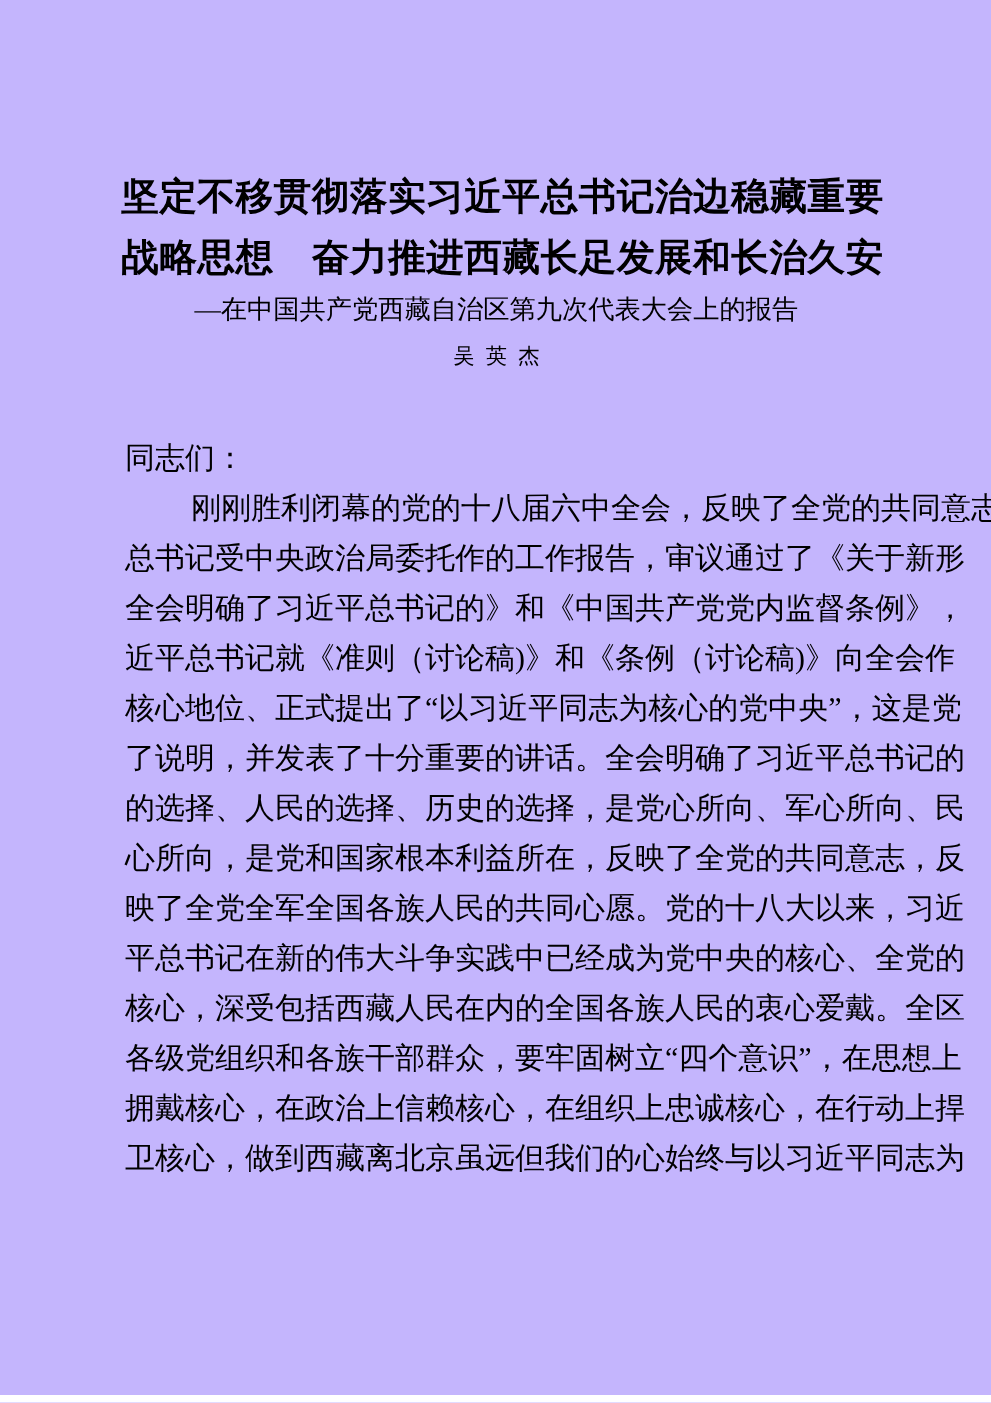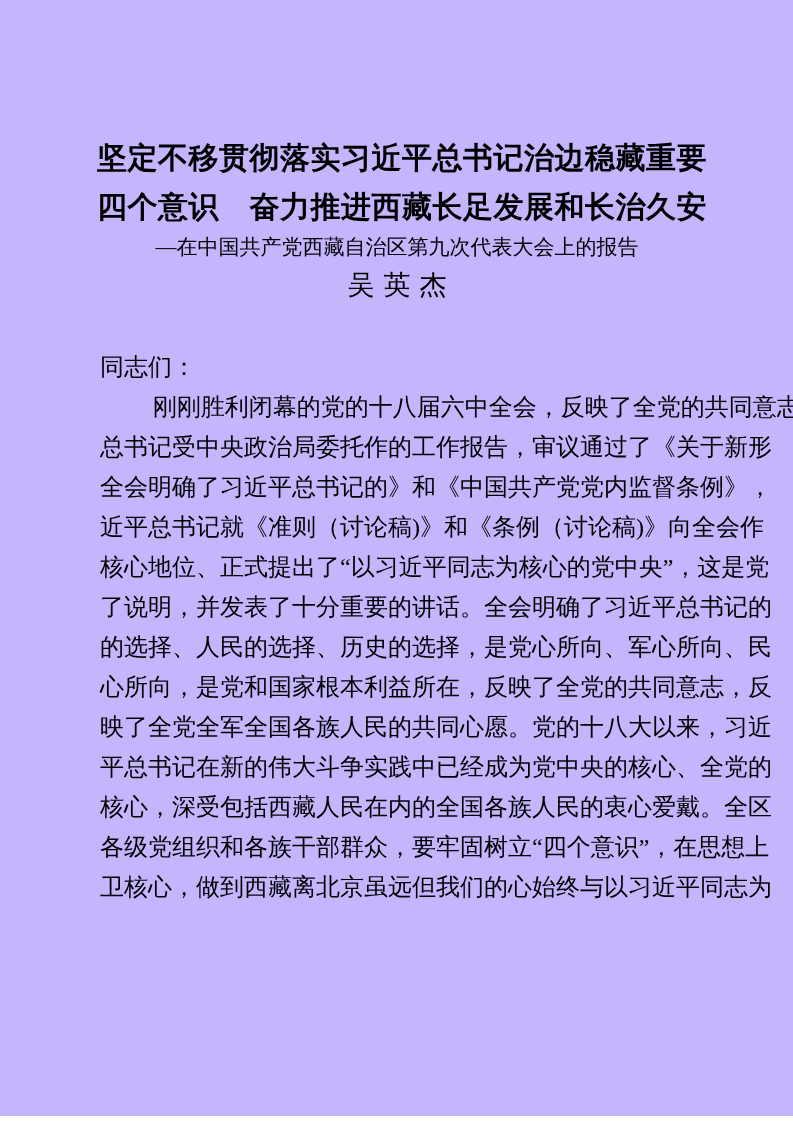--- a/index.html
+++ b/index.html
@@ -40,21 +40,21 @@
     font-size: 21px;
     line-height: 30px;
   }
   .doc-author {
     position: absolute;
     top: 270px;
     left: 97px;
     width: 600px;
     box-sizing: border-box;
     text-align: center;
-    font-size: 27px;
+    font-size: 17px;
     line-height: 30px;
     letter-spacing: 9px;
     padding-left: 9px;
   }
   .body-block {
     position: absolute;
     top: 347px;
     left: 100px;
     width: 596px;
     font-size: 24px;
@@ -72,21 +72,21 @@
     text-indent: 2.2em;
   }
 </style>
 </head>
 <body>
 
 <div class="page">
 
   <h1 class="doc-title">
     <span class="title-line">坚定不移贯彻落实习近平总书记治边稳藏重要</span>
-    <span class="title-line">四个意识　奋力推进西藏长足发展和长治久安</span>
+    <span class="title-line">战略思想　奋力推进西藏长足发展和长治久安</span>
   </h1>
 
   <div class="doc-subtitle">—在中国共产党西藏自治区第九次代表大会上的报告</div>
 
   <div class="doc-author">吴英杰</div>
 
   <div class="body-block">
     <div class="salutation">同志们：</div>
     <div class="paragraph">
         <div class="para-line first">刚刚胜利闭幕的党的十八届六中全会，反映了全党的共同意志</div>
@@ -94,17 +94,18 @@
         <div class="para-line">全会明确了习近平总书记的》和《中国共产党党内监督条例》，</div>
         <div class="para-line">近平总书记就《准则（讨论稿)》和《条例（讨论稿)》向全会作</div>
         <div class="para-line">核心地位、正式提出了“以习近平同志为核心的党中央”，这是党</div>
         <div class="para-line">了说明，并发表了十分重要的讲话。全会明确了习近平总书记的</div>
         <div class="para-line">的选择、人民的选择、历史的选择，是党心所向、军心所向、民</div>
         <div class="para-line">心所向，是党和国家根本利益所在，反映了全党的共同意志，反</div>
         <div class="para-line">映了全党全军全国各族人民的共同心愿。党的十八大以来，习近</div>
         <div class="para-line">平总书记在新的伟大斗争实践中已经成为党中央的核心、全党的</div>
         <div class="para-line">核心，深受包括西藏人民在内的全国各族人民的衷心爱戴。全区</div>
         <div class="para-line">各级党组织和各族干部群众，要牢固树立“四个意识”，在思想上</div>
+        <div class="para-line">拥戴核心，在政治上信赖核心，在组织上忠诚核心，在行动上捍</div>
         <div class="para-line">卫核心，做到西藏离北京虽远但我们的心始终与以习近平同志为</div>
       </div>
   </div>
 
 </div>
 
 </body></html>

